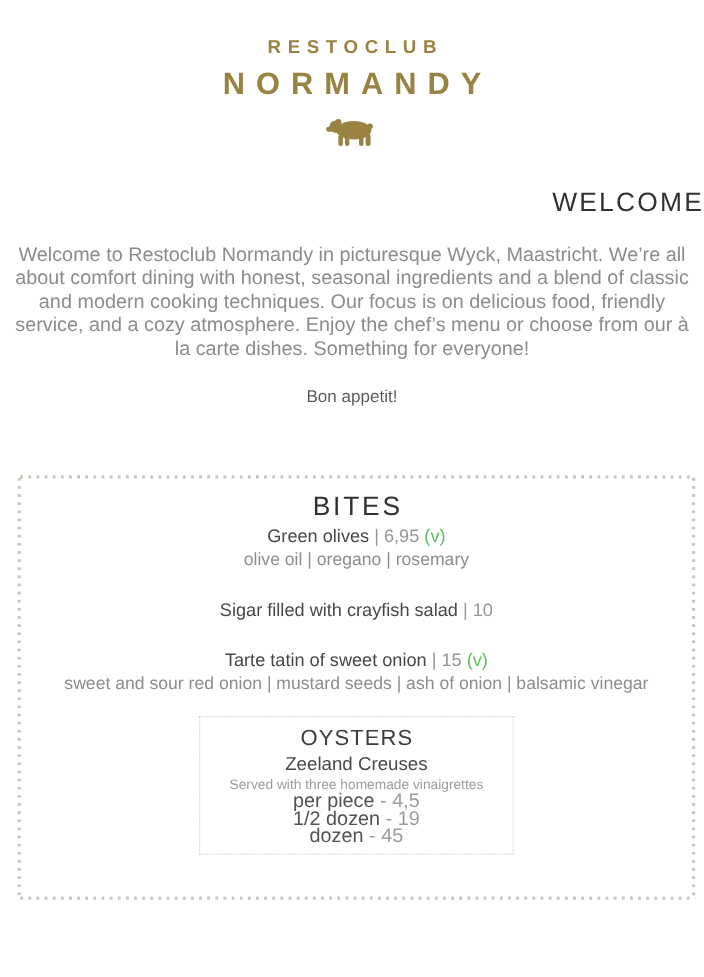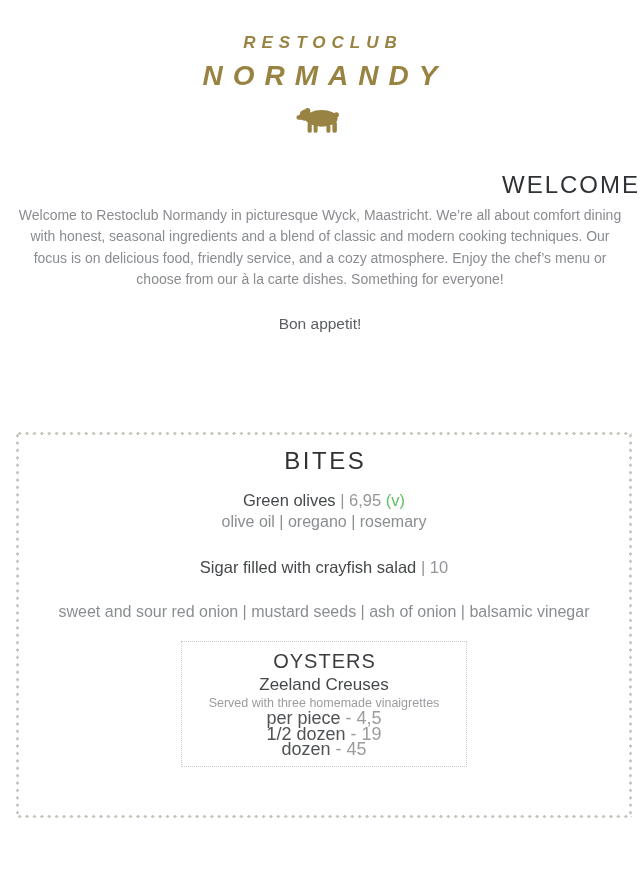--- a/index.html
+++ b/index.html
@@ -6,21 +6,21 @@
   body {
     width: 640px;
     height: 888px;
     font-family: "Liberation Sans", sans-serif;
     color: #85888c;
     overflow: hidden;
   }
   .page { width: 640px; height: 888px; text-align: center; }
 
   
-  .brand { padding-top: 33px; font-style: italic; }
+  .brand { padding-top: 33px; }
   .brand-top {
     font-size: 17px;
     font-weight: 700;
     letter-spacing: 6px;
     text-indent: 6px;
     color: #998342;
     line-height: 20px;
   }
   .brand-main {
     font-size: 28px;
@@ -39,23 +39,23 @@
     margin: 35px 0 0 0;
     font-size: 24px;
     font-weight: 400;
     letter-spacing: 2px;
     text-indent: 2px;
     color: #2f3235;
     line-height: 30px;
     text-align: right;
   }
   .welcome-body {
-    margin: 5px auto 0 auto;
+    margin: 21px auto 0 auto;
     max-width: 614px;
-    font-size: 14px;
+    font-size: 18px;
     line-height: 21.4px;
     color: #898c90;
   }
   .welcome-signoff {
     margin: 24px 0 12px 0;
     font-size: 15.5px;
     color: #5a5d61;
   }
 
   
@@ -79,21 +79,21 @@
   .bites-title {
     margin: 0;
     font-size: 24px;
     font-weight: 400;
     letter-spacing: 2.5px;
     text-indent: 2.5px;
     color: #2f3235;
     line-height: 30px;
   }
   .menu-item { margin-top: 23px; }
-  .menu-item:first-of-type { margin-top: 13px; }
+  .menu-item:first-of-type { margin-top: 1px; }
   .item-line {
     font-size: 16.5px;
     line-height: 22px;
     color: #45484b;
   }
   .item-price { color: #939699; }
   .item-price::before { content: "| "; }
   .item-veg { color: #5fbf63; }
   .item-details {
     font-size: 16px;
@@ -179,20 +179,25 @@
 
     <div class="menu-item">
       <div class="item-line">
         <span class="item-name">Sigar filled with crayfish salad</span>
         <span class="item-price">10</span>
         
       </div>
     </div>
 
     <div class="menu-item">
+      <div class="item-line">
+        <span class="item-name">Tarte tatin of sweet onion</span>
+        <span class="item-price">15</span>
+        <span class="item-veg">(v)</span>
+      </div>
       <div class="item-details">sweet and sour red onion | mustard seeds | ash of onion | balsamic vinegar</div>
     </div>
 
     <div class="oysters-box">
       <h3 class="oysters-title">OYSTERS</h3>
       <div class="oysters-subtitle">Zeeland Creuses</div>
       <div class="oysters-note">Served with three homemade vinaigrettes</div>
       <div class="oyster-price">
         <span class="op-label">per piece</span>
         <span class="op-value">4,5</span>

